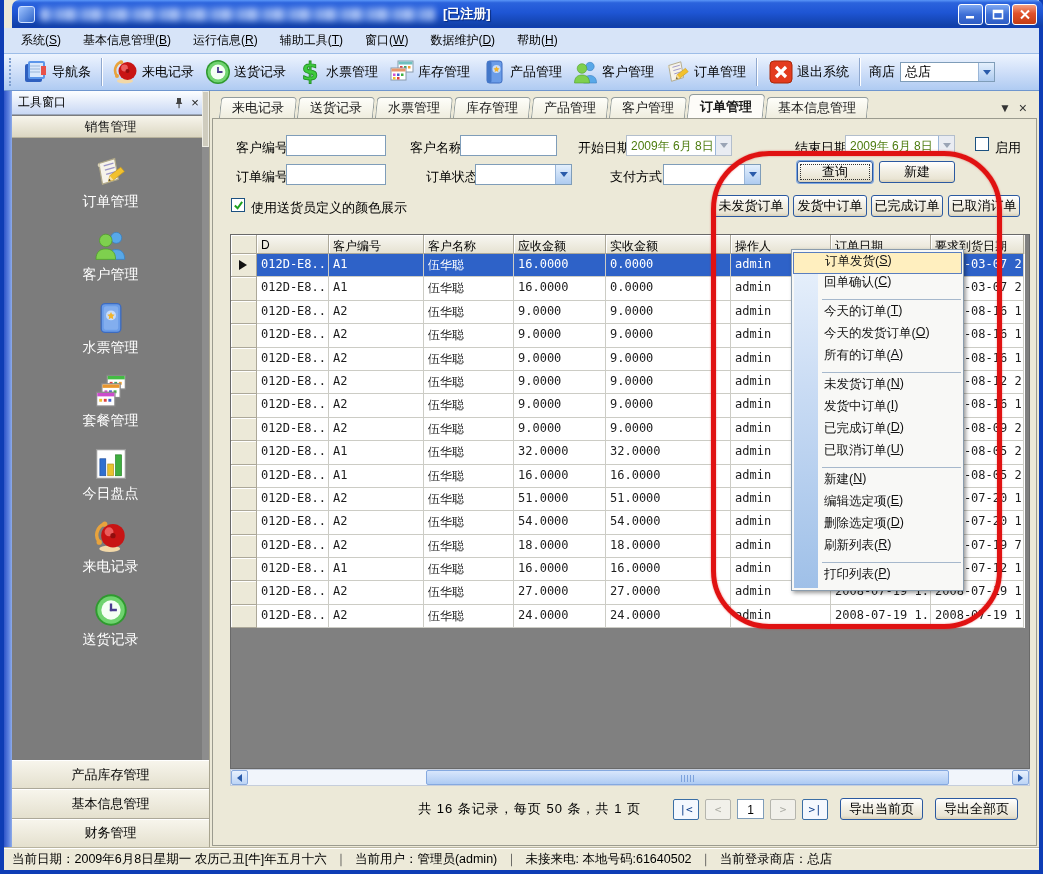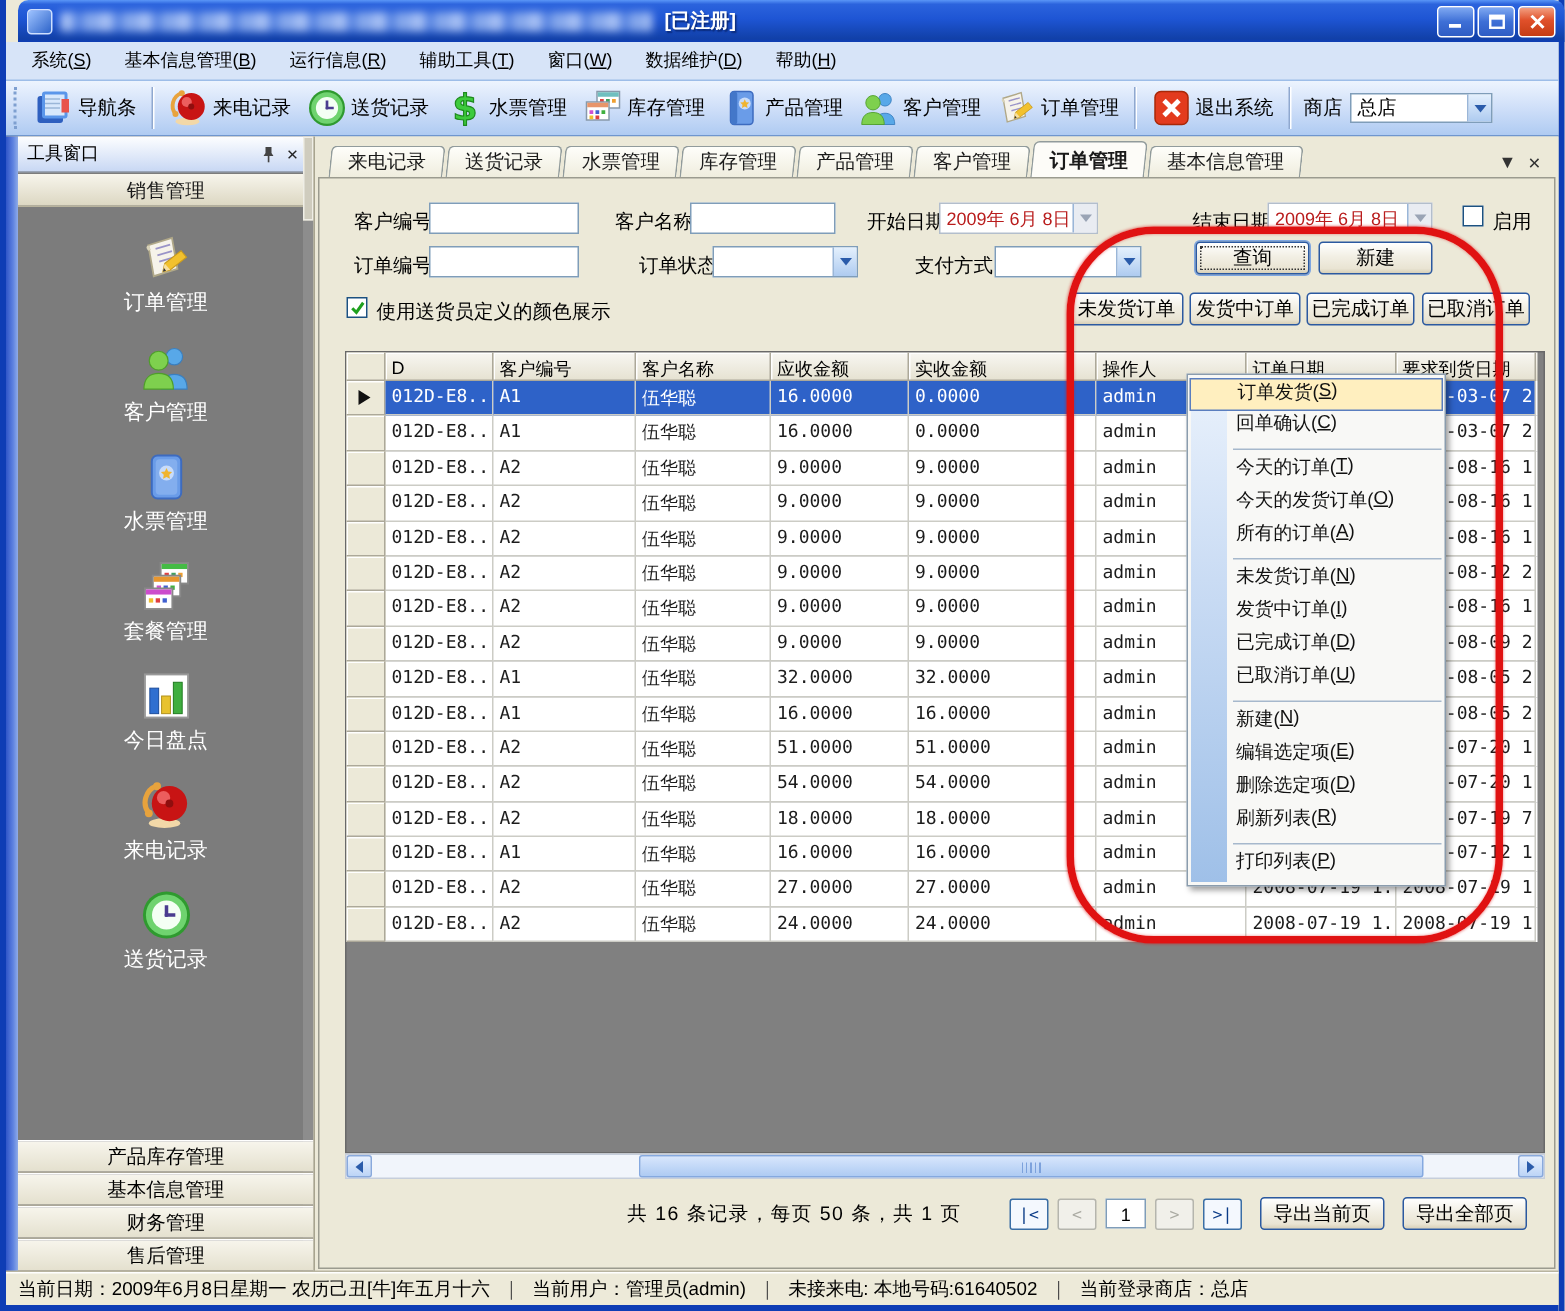--- a/index.html
+++ b/index.html
@@ -89,21 +89,21 @@
 
 
 .tabpage { position:absolute; left:2px; right:2px; top:27px; bottom:2px; background:#ECE9D8; border:1px solid #9b9b8f; }
 
 
 .flabel { position:absolute; font-size:13px; color:#000; white-space:nowrap; }
 .finput { position:absolute; height:21px; background:#fff; border:1px solid #7F9DB9; }
 .fcombo { position:absolute; height:21px; background:#fff; border:1px solid #7F9DB9; display:flex; }
 .fcombo .val { flex:1; padding:2px 0 0 4px; font-size:12px; }
 .fcombo.disabled { border-color:#B3BECC; }
-.fcombo.disabled .val { color:#b91c1c; }
+.fcombo.disabled .val { color:#4d7c0f; }
 .xcheck { position:absolute; width:14px; height:14px; background:#fff; border:1px solid #1C5180; display:flex; align-items:center; justify-content:center; }
 .xcheck svg { width:11px; height:11px; }
 .xpbtn { position:absolute; border:1px solid #2B59A0; border-radius:3px; font-size:13px; color:#000;
   background:linear-gradient(180deg,#FFFFFF,#F2EFE4 45%,#E9E4D3 85%,#D8D0B8); display:flex; align-items:center; justify-content:center; }
 .xpbtn.default { box-shadow:0 0 0 1px #7EA6E0; outline:1px dotted #333; outline-offset:-4px; }
 
 
 .grid-region { position:absolute; left:17px; top:115px; width:800px; height:535px; background:#808080; border:1px solid #696969; }
 .grid { position:absolute; left:0; top:0; width:794px; background:#808080; font-family:"DejaVu Sans Mono","Liberation Mono",monospace; }
 .g-row { display:flex; height:23.4px; background:#fff; }
@@ -438,21 +438,20 @@
             <span class="lbl">送货记录</span>
           </div>
         </div>
       <div class="side-scroll">
           <div class="thumb"></div>
         </div>
       <div class="side-groups">
           <div class="side-group-btn">产品库存管理</div>
           <div class="side-group-btn">基本信息管理</div>
           <div class="side-group-btn">财务管理</div>
-          <div class="side-group-btn">售后管理</div>
         </div>
     </div>
 
     <div class="content">
       <div class="tabstrip">
         <div style="display:flex;align-items:flex-end;">
             <div class="tab">
               <span>来电记录</span>
             </div>
             <div class="tab">

